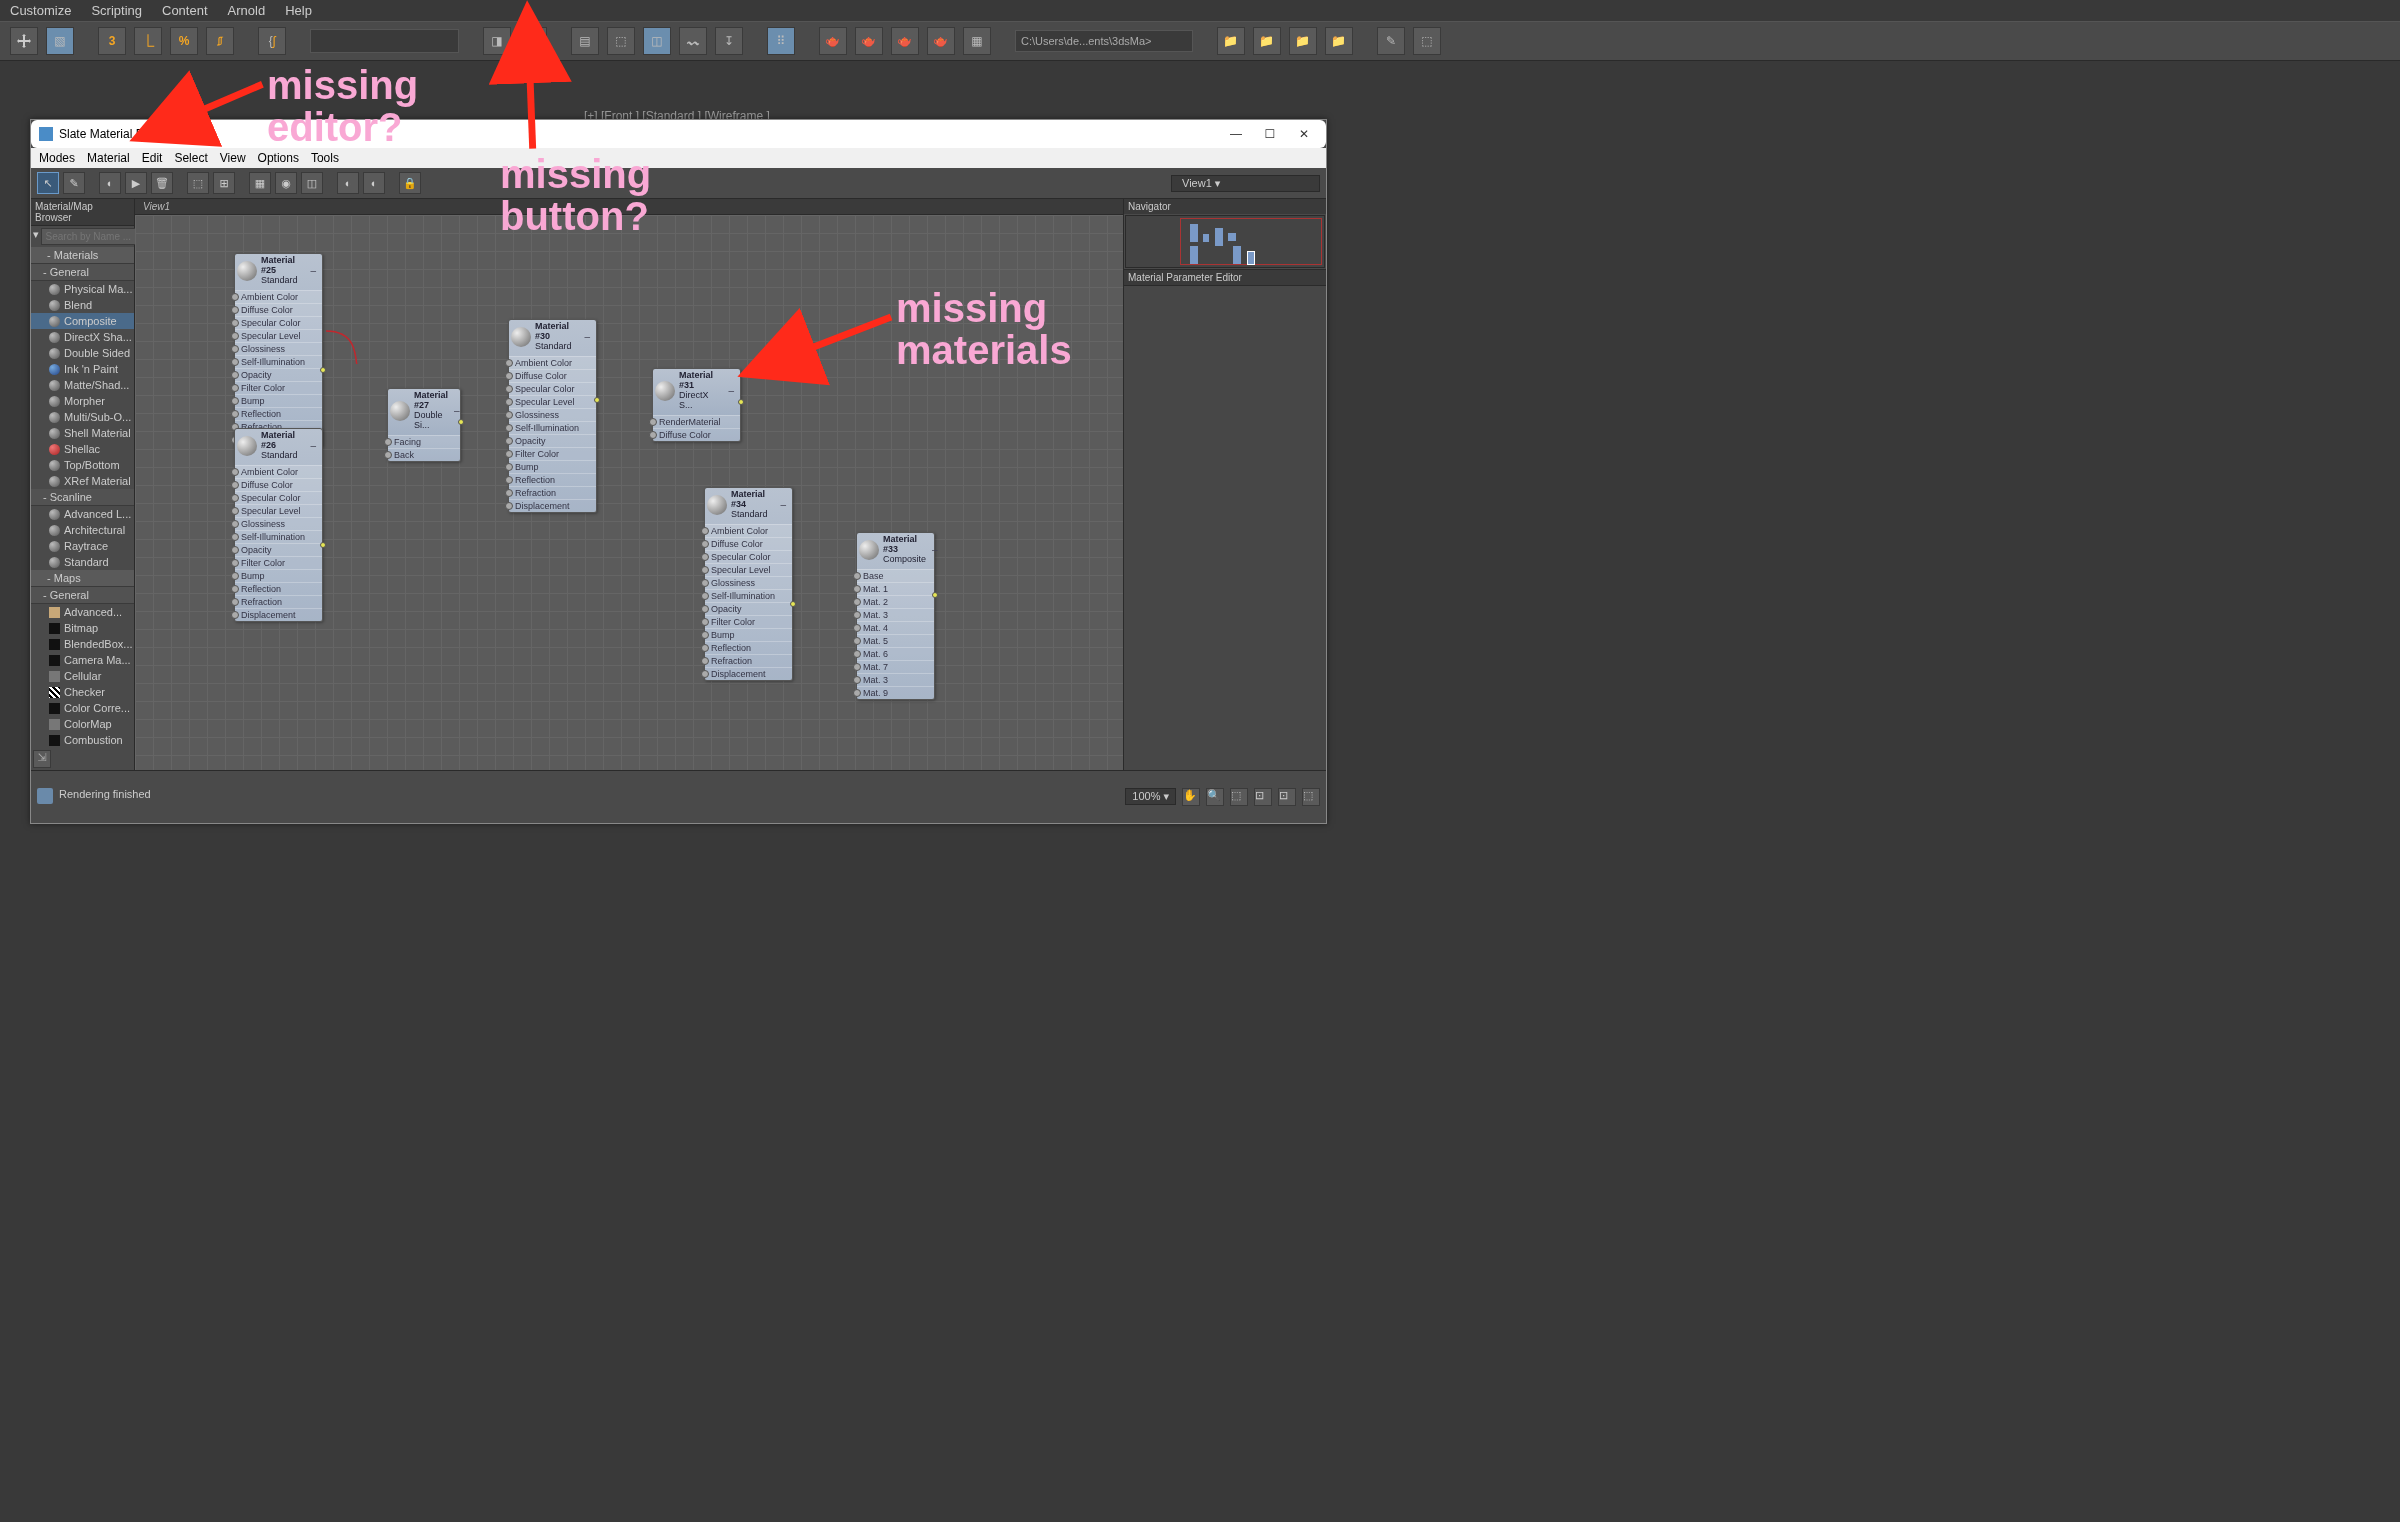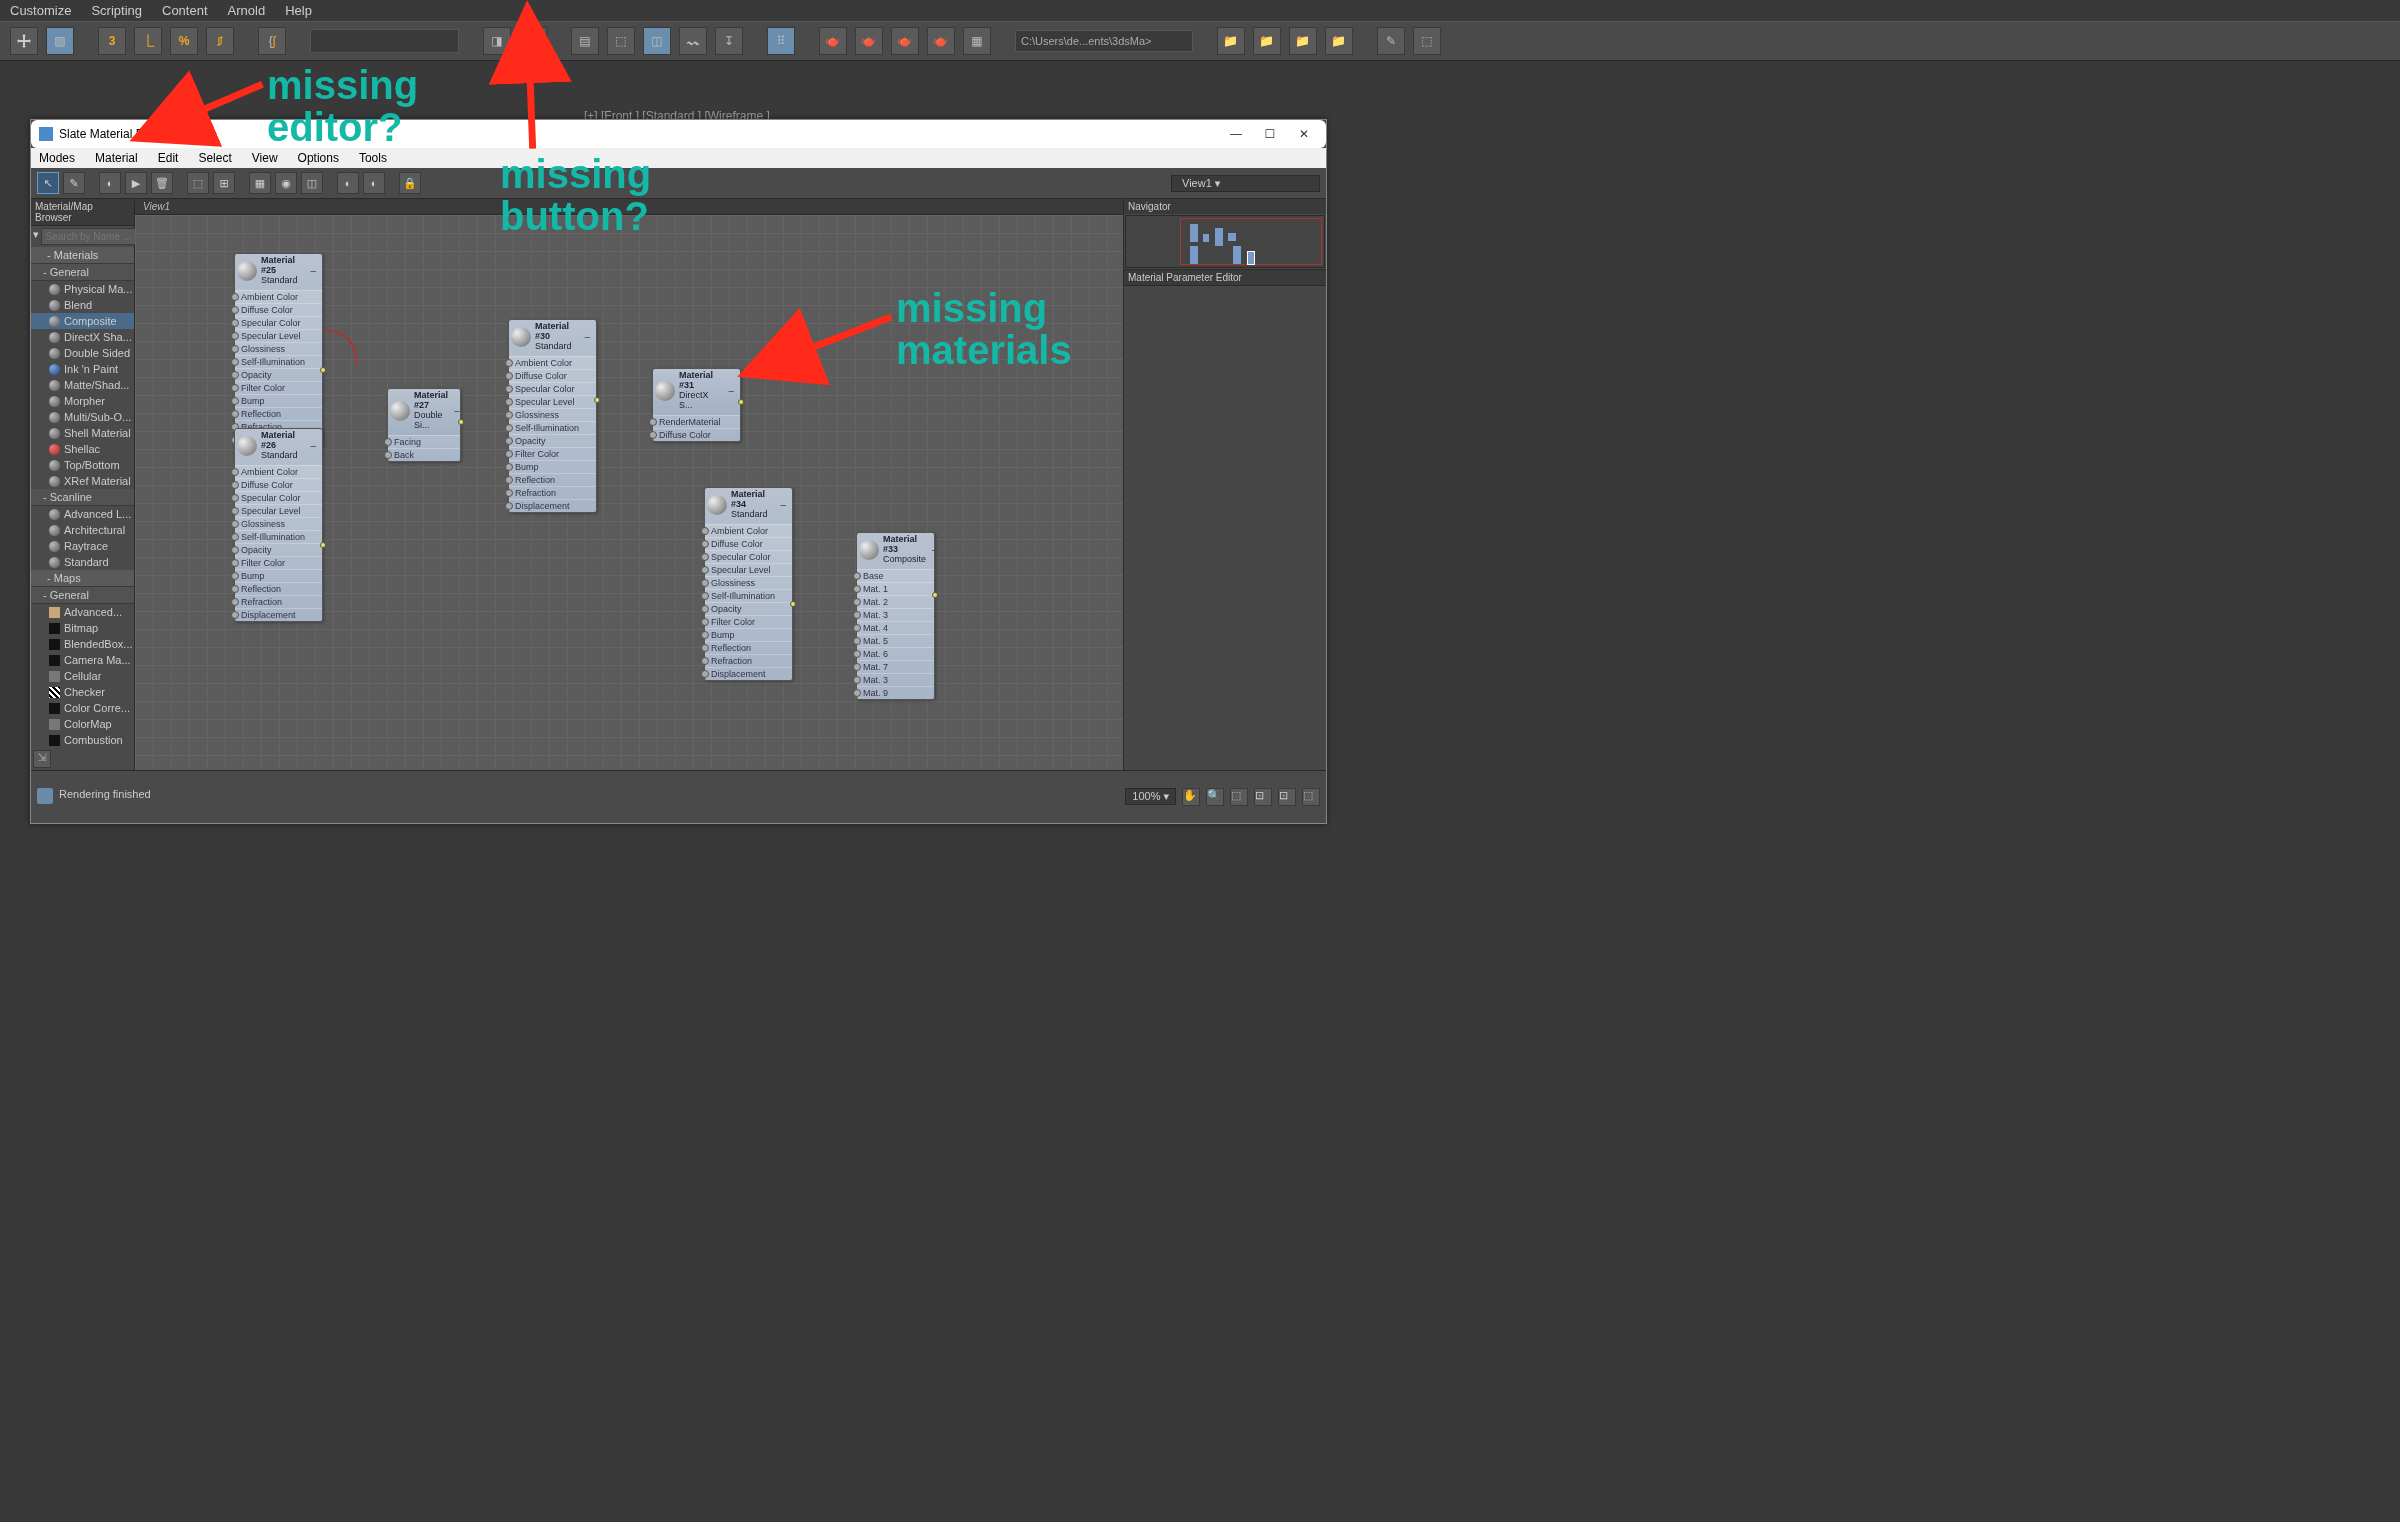--- a/index.html
+++ b/index.html
@@ -16,21 +16,21 @@
 .tb-sep { width: 8px; }
 .path-field { width: 178px; height: 22px; background: #3a3a3a; border: 1px solid #555; color: #aaa; padding: 2px 5px; font-size: 11px; }
 .viewport-label { position: absolute; top: 109px; left: 584px; color: #999; font-size: 12px; }
 
 
 .slate-window { position: absolute; top: 119px; left: 30px; width: 1297px; height: 705px; background: #4a4a4a; border: 1px solid #888; box-shadow: 0 0 6px rgba(0,0,0,0.5); display: flex; flex-direction: column; }
 .slate-title { background: #fff; color: #000; padding: 4px 8px; display: flex; align-items: center; gap: 6px; font-size: 12px; border-radius: 6px; }
 .slate-title-icon { width: 14px; height: 14px; background: #4a8cc7; }
 .slate-title-text { flex: 1; }
 .win-btn { width: 28px; height: 20px; display: flex; align-items: center; justify-content: center; font-size: 12px; color: #333; }
-.slate-menu { background: #f0f0f0; color: #000; padding: 3px 8px; display: flex; gap: 20px; font-size: 12px; }
+.slate-menu { background: #f0f0f0; color: #000; padding: 3px 8px; display: flex; gap: 12px; font-size: 12px; }
 .slate-toolbar { background: #4a4a4a; padding: 4px 6px; display: flex; gap: 4px; align-items: center; border-bottom: 1px solid #2a2a2a; }
 .slate-tb-btn { width: 22px; height: 22px; background: #5a5a5a; border: 1px solid #3a3a3a; display: flex; align-items: center; justify-content: center; font-size: 11px; color: #ccc; }
 .slate-tb-btn.sel { background: #3a5a7a; border-color: #6a9aca; }
 .view-dropdown { flex: 1; }
 .view-select { background: #3a3a3a; border: 1px solid #2a2a2a; color: #ccc; padding: 1px 10px; min-width: 149px; float: right; font-size: 11px; }
 
 .slate-body { flex: 1; display: flex; overflow: hidden; }
 
 
 .browser { width: 104px; background: #4a4a4a; display: flex; flex-direction: column; border-right: 1px solid #2a2a2a; }
@@ -84,21 +84,21 @@
 .param-body { flex: 1; background: #474747; }
 
 
 .slate-status { background: #4a4a4a; padding: 17px 6px; display: flex; align-items: flex-start; gap: 6px; border-top: 1px solid #2a2a2a; font-size: 11px; }
 .status-icon { width: 16px; height: 16px; background: #6a8aaa; border-radius: 2px; }
 .status-text { flex: 1; }
 .zoom-box { background: #3a3a3a; padding: 1px 6px; border: 1px solid #2a2a2a; }
 .status-btn { width: 18px; height: 18px; background: #5a5a5a; border: 1px solid #3a3a3a; }
 
 
-.annot { position: absolute; color: #14b8a6; font-weight: bold; font-size: 40px; pointer-events: none; font-family: Arial, sans-serif; }
+.annot { position: absolute; color: #f9a8d4; font-weight: bold; font-size: 40px; pointer-events: none; font-family: Arial, sans-serif; }
 .annot-svg { position: absolute; inset: 0; pointer-events: none; }
 </style>
 </head>
 <body>
 
 <div class="main-menu">
   <span>Customize</span>
   <span>Scripting</span>
   <span>Content</span>
   <span>Arnold</span>

